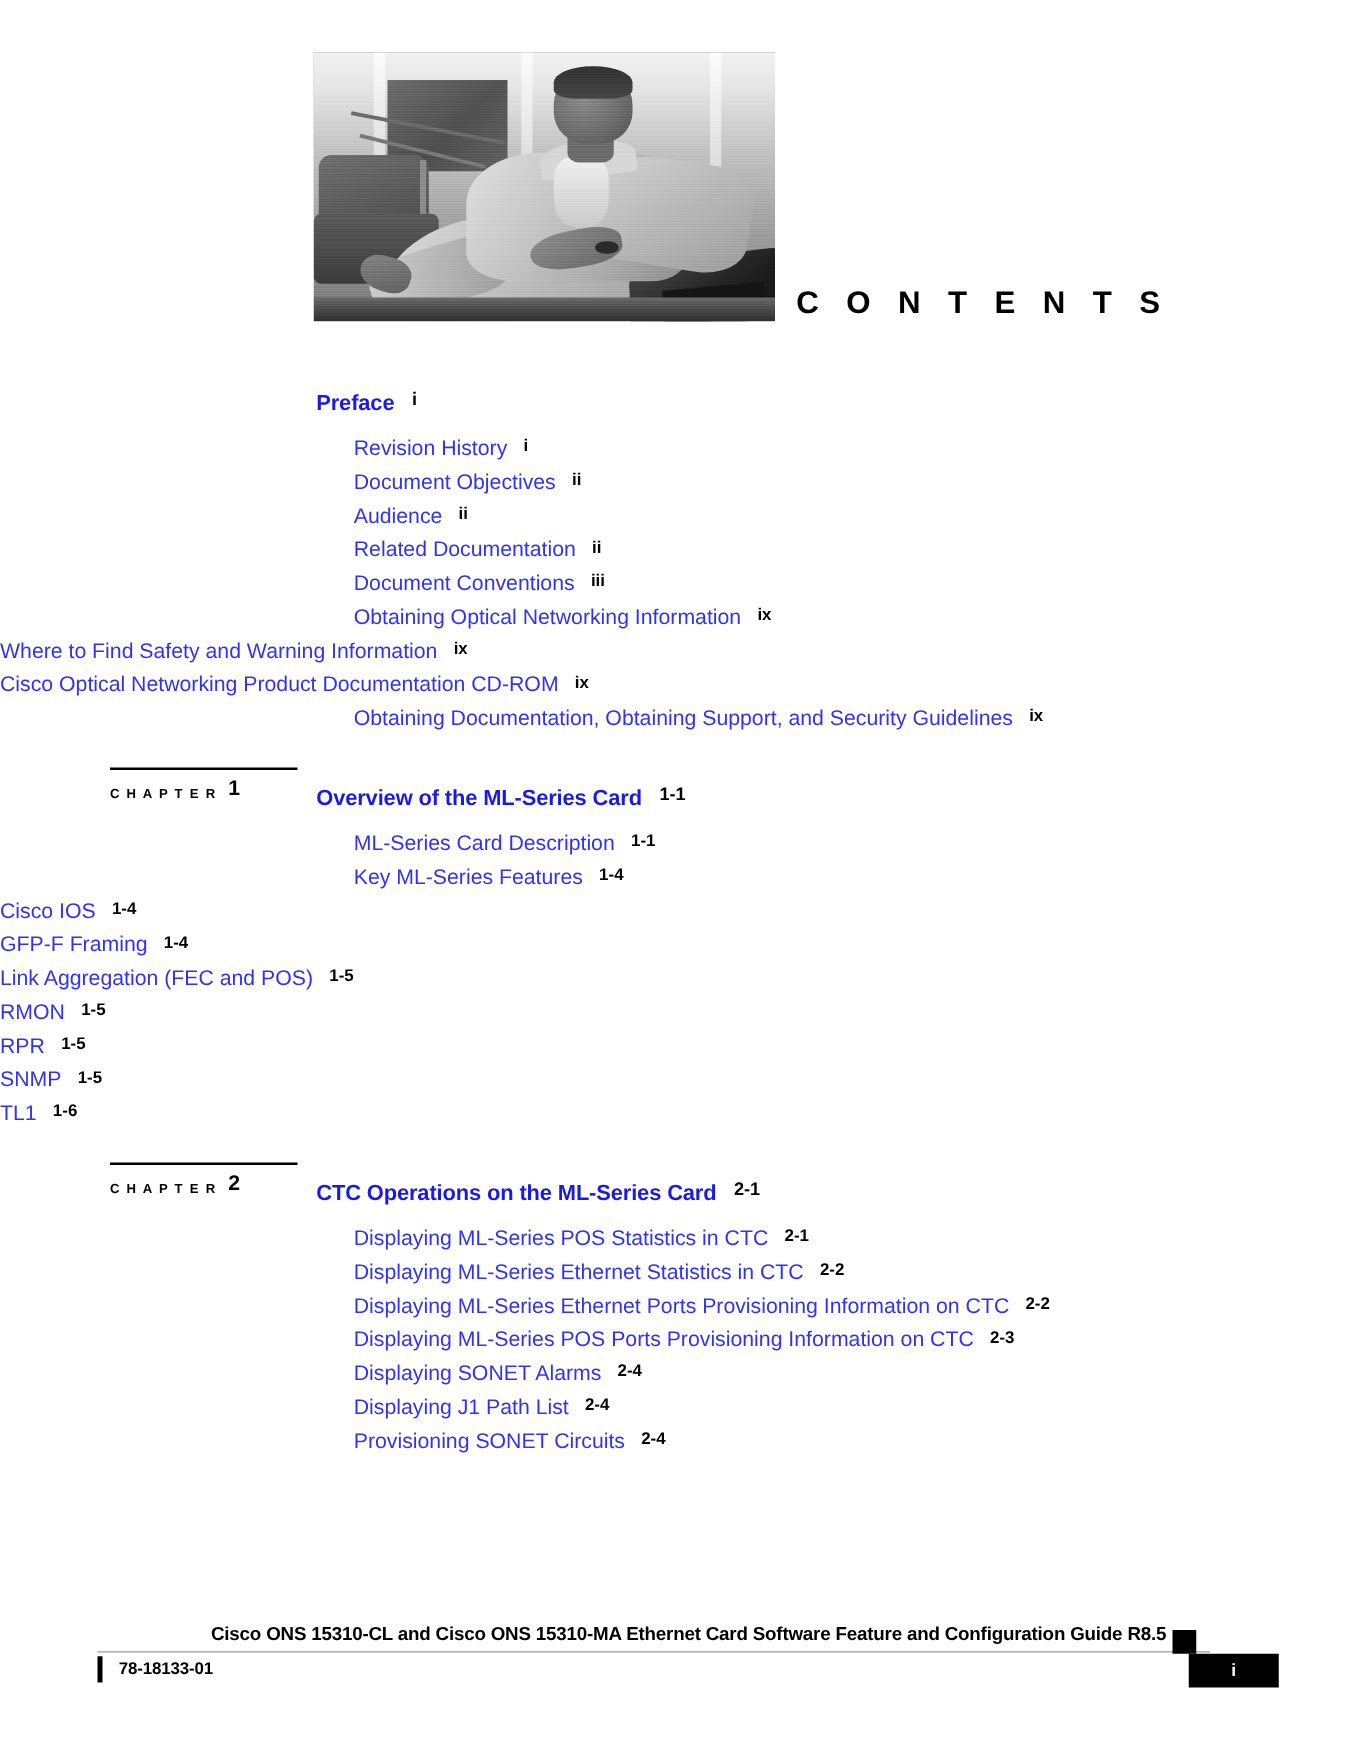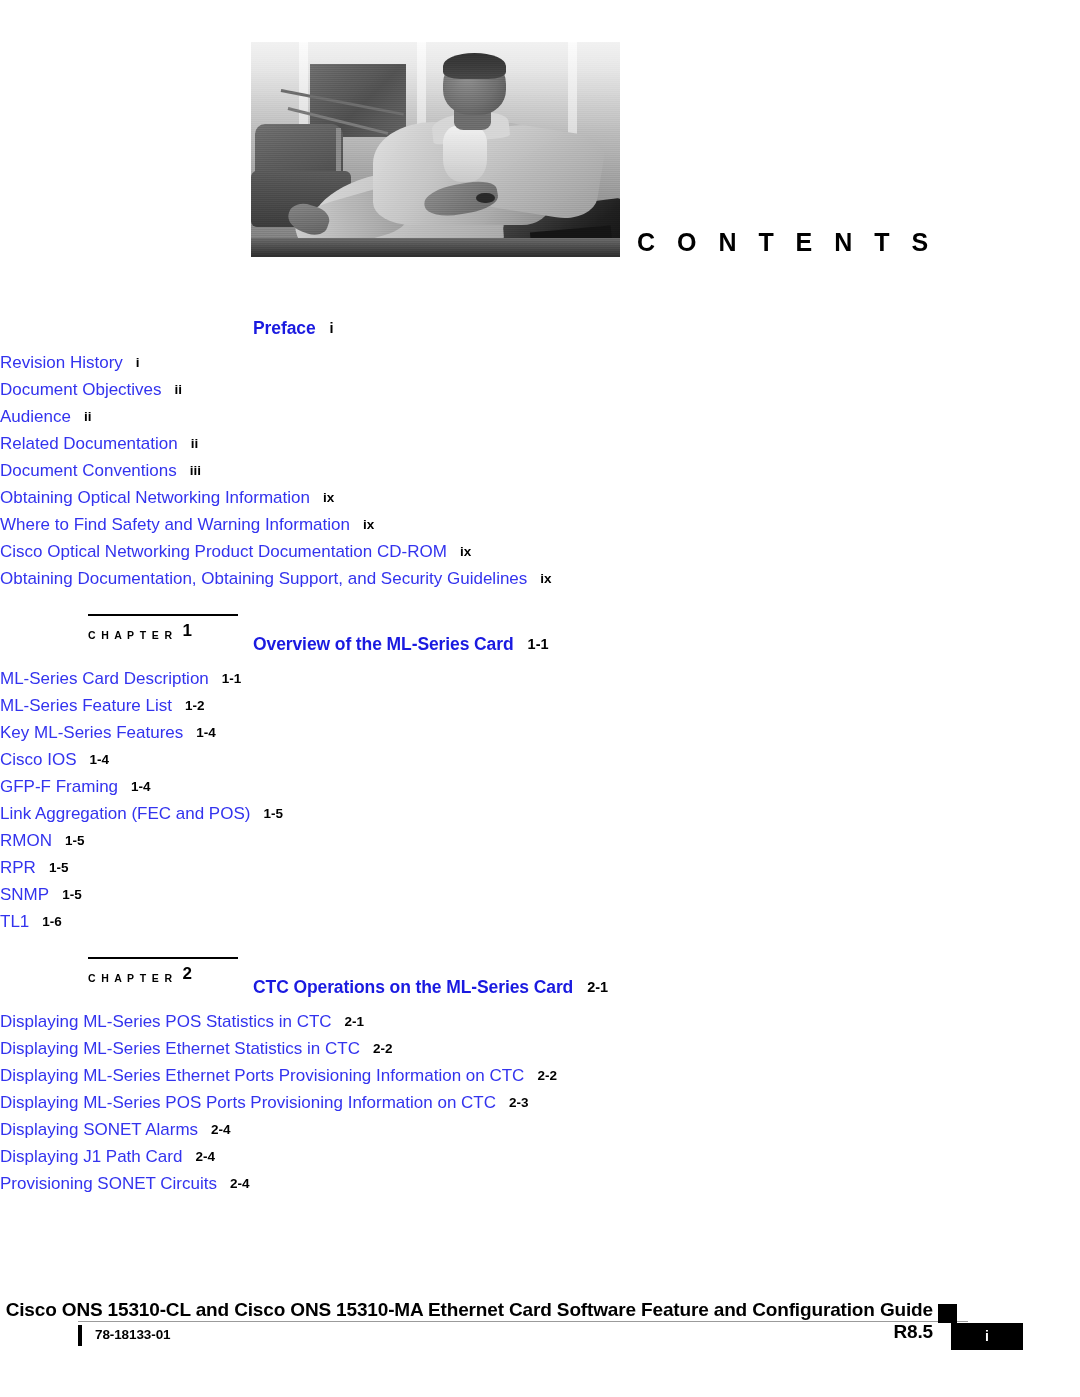--- a/index.html
+++ b/index.html
@@ -193,21 +193,21 @@
     position: absolute;
     left: 0;
     top: 312px;
     width: 1080px;
   }
   .toc-group { position: relative; }
 
   .toc-row {
     position: relative;
     display: flex;
-    align-items: center;
+    align-items: flex-start;
     min-height: 27px;
   }
   .toc-label {
     white-space: nowrap;
   }
   .toc-page {
     color: #000000;
     font-weight: bold;
     white-space: nowrap;
   }
@@ -219,21 +219,21 @@
     font-size: 17.5px;
     letter-spacing: -0.1px;
   }
   .row-part .toc-page {
     font-size: 14.5px;
     margin-left: 14px;
   }
   .row-part { margin-left: 253px; min-height: 32px; }
 
   
-  .row-l1 { }
+  .row-l1 { margin-left: 283px; }
   .row-l1 .toc-label {
     color: #3333ee;
     font-size: 17px;
     font-weight: normal;
   }
   .row-l1 .toc-page { font-size: 13.5px; margin-left: 13px; }
 
   
   .row-l2 { }
   .row-l2 .toc-label {
@@ -287,21 +287,21 @@
     bottom: 0;
     width: 1080px;
     height: 110px;
   }
   #footer-title {
     position: absolute;
     left: 0;
     top: 12px;
     width: 933px;
     text-align: right;
-    font-size: 19px;
+    font-size: 15px;
     font-weight: bold;
     color: #000000;
     letter-spacing: -0.15px;
   }
   #footer-rule {
     position: absolute;
     left: 78px;
     top: 34px;
     width: 890px;
     height: 1.3px;
@@ -447,24 +447,20 @@
         <div class="toc-row row-part">
           <span class="toc-label">Overview of the ML-Series Card</span>
           <span class="toc-page">1-1</span>
         </div>
         <div class="gap-sm"></div>
         <div class="toc-row row-l1">
           <span class="toc-label">ML-Series Card Description</span>
           <span class="toc-page">1-1</span>
         </div>
         <div class="toc-row row-l1">
-          <span class="toc-label">ML-Series Feature List</span>
-          <span class="toc-page">1-2</span>
-        </div>
-        <div class="toc-row row-l1">
           <span class="toc-label">Key ML-Series Features</span>
           <span class="toc-page">1-4</span>
         </div>
         <div class="toc-row row-l2">
           <span class="toc-label">Cisco IOS</span>
           <span class="toc-page">1-4</span>
         </div>
         <div class="toc-row row-l2">
           <span class="toc-label">GFP-F Framing</span>
           <span class="toc-page">1-4</span>
@@ -518,21 +514,21 @@
         </div>
         <div class="toc-row row-l1">
           <span class="toc-label">Displaying ML-Series POS Ports Provisioning Information on CTC</span>
           <span class="toc-page">2-3</span>
         </div>
         <div class="toc-row row-l1">
           <span class="toc-label">Displaying SONET Alarms</span>
           <span class="toc-page">2-4</span>
         </div>
         <div class="toc-row row-l1">
-          <span class="toc-label">Displaying J1 Path Card</span>
+          <span class="toc-label">Displaying J1 Path List</span>
           <span class="toc-page">2-4</span>
         </div>
         <div class="toc-row row-l1">
           <span class="toc-label">Provisioning SONET Circuits</span>
           <span class="toc-page">2-4</span>
         </div>
       </div>
     </div>
 
   <div id="footer">

